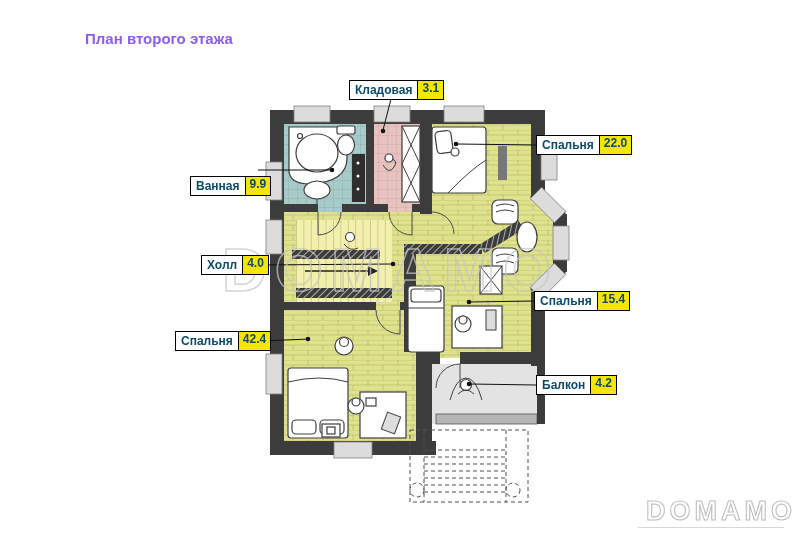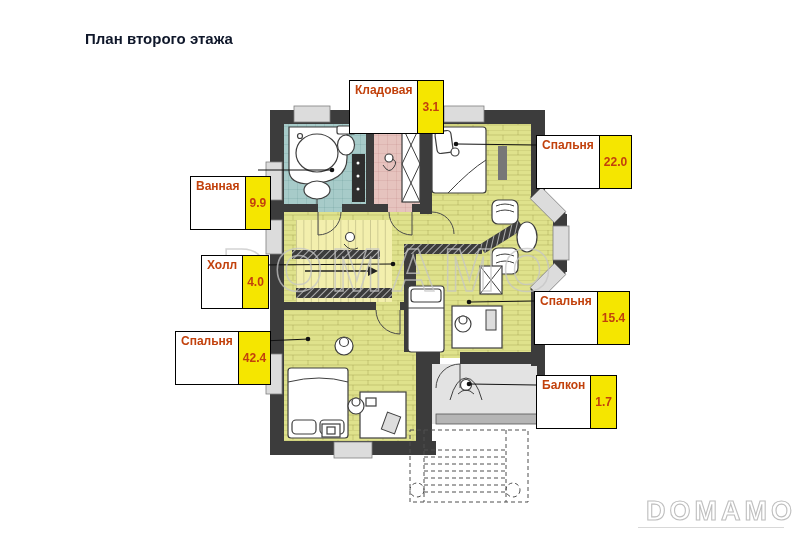--- a/index.html
+++ b/index.html
@@ -3,39 +3,39 @@
 <meta charset="utf-8">
 <style>
   :root{
     --wall:#3c3c3c; --area-badge:#f5e600; --bathroom-floor:#a7cbc9;
     --storage-floor:#e6c3be; --bedroom-floor:#dfe28c; --stairs-floor:#f3efad;
     --balcony-floor:#e3e3e3; --watermark:#c6c6c6;
   }
   *{box-sizing:border-box;margin:0;padding:0}
   body{font-family:"Liberation Sans",sans-serif;background:#fff}
   .page{position:relative;width:800px;height:533px;background:#fff;overflow:hidden}
-  .page-title{position:absolute;left:85px;top:30px;font-size:15px;font-weight:bold;color:#0f172a}
+  .page-title{position:absolute;left:85px;top:30px;font-size:15px;font-weight:bold;color:#8b5cf6}
   svg{position:absolute;left:0;top:0}
   .floor-bed{fill:var(--bedroom-floor)}
   .floor-bath{fill:var(--bathroom-floor)}
   .floor-store{fill:var(--storage-floor)}
   .floor-stairs{fill:var(--stairs-floor)}
   .floor-balc{fill:var(--balcony-floor)}
   .wall{fill:var(--wall)}
   .wallline{stroke:var(--wall);stroke-width:14;fill:none}
   .win{fill:#dcdcdc;stroke:#7f7f7f;stroke-width:.8}
   .furn{fill:#fff;stroke:#3f3f3f;stroke-width:1.2}
   .thin{fill:none;stroke:#3f3f3f;stroke-width:1}
   .door{fill:none;stroke:#4a4a4a;stroke-width:1}
   .dash{fill:none;stroke:#4f4f4f;stroke-width:1;stroke-dasharray:4 3}
   .leader{stroke:#111;stroke-width:1}
   .dot{fill:#111}
-  .room-label{position:absolute;display:flex;z-index:3;font-size:12px;font-weight:bold;line-height:1;color:#c2410c;white-space:nowrap}
+  .room-label{position:absolute;display:flex;z-index:3;font-size:12px;font-weight:bold;line-height:1;color:#0c4a6e;white-space:nowrap}
   .rl-name{background:#fff;border:1px solid #000;padding:3px 5px}
-  .rl-area{background:var(--area-badge);border:1px solid #000;border-left:none;padding:20px 4px}
+  .rl-area{background:var(--area-badge);border:1px solid #000;border-left:none;padding:1px 4px}
   .wm{position:absolute;font-weight:700;color:transparent;-webkit-text-stroke:1.5px var(--watermark);pointer-events:none;z-index:2}
   .wm-center{left:222px;top:234px;font-size:62px;letter-spacing:8px;opacity:.75}
   .wm-corner{left:646px;top:496px;font-size:27px;letter-spacing:4px;-webkit-text-stroke:1.1px #b8b8b8;opacity:.9}
   .wm-line{position:absolute;left:638px;top:527px;width:146px;height:1px;background:#d8d8d8}
 </style>
 </head>
 <body>
 
 <div class="page">
   <div class="page-title">План второго этажа</div>
@@ -294,18 +294,18 @@
   <div class="room-label" style="left:534px;top:291px">
     <span class="rl-name">Спальня</span>
     <span class="rl-area">15.4</span>
   </div>
   <div class="room-label" style="left:175px;top:331px">
     <span class="rl-name">Спальня</span>
     <span class="rl-area">42.4</span>
   </div>
   <div class="room-label" style="left:536px;top:375px">
     <span class="rl-name">Балкон</span>
-    <span class="rl-area">1.7</span>
+    <span class="rl-area">4.2</span>
   </div>
 
   <div class="wm wm-corner">DOMAMO</div>
   <div class="wm-line"></div>
 </div>
 
 </body></html>

